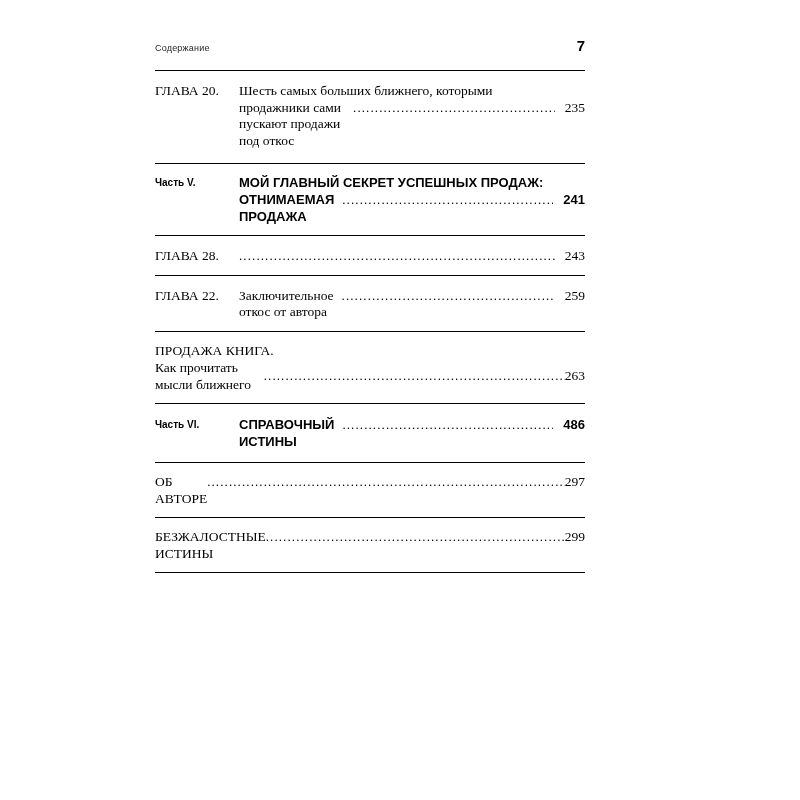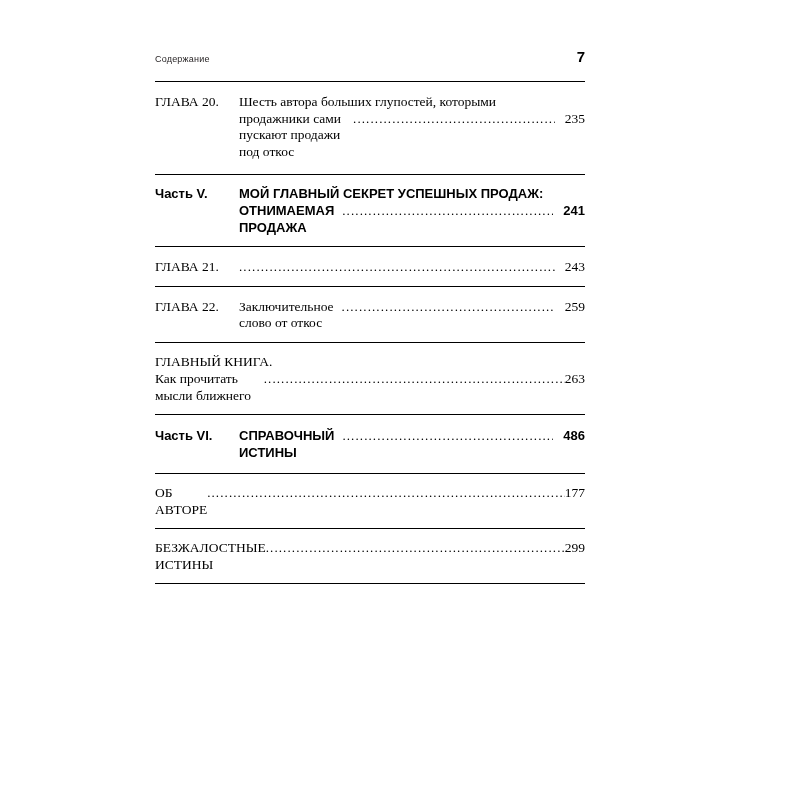--- a/index.html
+++ b/index.html
@@ -16,21 +16,21 @@
   }
   .page {
     position: relative;
     width: 800px;
     height: 800px;
     background: #ffffff;
   }
   .content {
     position: absolute;
     left: 155px;
-    top: 48px;
+    top: 37px;
     width: 430px;
   }
   
   .running-head {
     display: flex;
     align-items: baseline;
     justify-content: space-between;
     width: 430px;
     margin-bottom: 16px;
   }
@@ -95,21 +95,21 @@
   .part-row {
     font-weight: bold;
     font-family: "Liberation Sans", sans-serif;
     font-size: 13px;
     line-height: 17px;
   }
   .part-row .label {
     width: 84px;
     font-family: "Liberation Sans", sans-serif;
     font-weight: bold;
-    font-size: 13px;
+    font-size: 10px;
   }
   .part-row .body {
     font-family: "Liberation Sans", sans-serif;
     font-weight: bold;
     text-transform: none;
   }
   .part-row .pageno {
     font-family: "Liberation Sans", sans-serif;
     font-weight: bold;
   }
@@ -125,21 +125,21 @@
   .bonus-row {
     width: 430px;
     font-size: 13.5px;
     line-height: 17px;
   }
   .bonus-title1 {
     display: block;
   }
   .bonus-line2 {
     display: flex;
-    align-items: flex-start;
+    align-items: center;
     width: 430px;
   }
   .back-row {
     display: flex;
     align-items: flex-start;
     width: 430px;
     font-size: 13.5px;
     line-height: 17px;
   }
   .line2 {
@@ -159,21 +159,21 @@
       <span class="rh-label">Содержание</span>
       <span class="rh-page">7</span>
     </div>
 
     <div class="rule"></div>
     <div class="sp12"></div>
 
     <div class="row chapter-row">
       <div class="label">ГЛАВА 20.</div>
       <div class="body">
-        <span class="titletext">Шесть автора больших глупостей, которыми</span>
+        <span class="titletext">Шесть самых больших ближнего, которыми</span>
         <div class="line2">
           <span class="titletext">продажники сами пускают продажи под откос</span>
           <span class="leader" style="flex:1 1 auto;">....................................................................................................................</span>
           <span class="pageno">235</span>
         </div>
       </div>
     </div>
 
     <div class="sp14"></div>
     <div class="rule"></div>
@@ -189,50 +189,50 @@
           <span class="pageno">241</span>
         </div>
       </div>
     </div>
 
     <div class="sp10"></div>
     <div class="rule"></div>
     <div class="sp12"></div>
 
     <div class="row chapter-row">
-      <div class="label">ГЛАВА 21.</div>
+      <div class="label">ГЛАВА 28.</div>
       <div class="body">
         <div class="line2">
           <span class="leader" style="flex:1 1 auto;">....................................................................................................................</span>
           <span class="pageno">243</span>
         </div>
       </div>
     </div>
 
     <div class="sp10"></div>
     <div class="rule"></div>
     <div class="sp12"></div>
 
     <div class="row chapter-row">
       <div class="label">ГЛАВА 22.</div>
       <div class="body">
         <div class="line2">
-          <span class="titletext">Заключительное слово от откос</span>
+          <span class="titletext">Заключительное откос от автора</span>
           <span class="leader" style="flex:1 1 auto;">....................................................................................................................</span>
           <span class="pageno">259</span>
         </div>
       </div>
     </div>
 
     <div class="sp10"></div>
     <div class="rule"></div>
     <div class="sp10"></div>
 
     <div class="bonus-row">
-      <span class="bonus-title1">ГЛАВНЫЙ КНИГА.</span>
+      <span class="bonus-title1">ПРОДАЖА КНИГА.</span>
       <div class="bonus-line2">
         <span class="titletext">Как прочитать мысли ближнего</span>
         <span class="leader" style="flex:1 1 auto;">....................................................................................................................</span>
         <span class="pageno">263</span>
       </div>
     </div>
 
     <div class="sp10"></div>
     <div class="rule"></div>
     <div class="sp12"></div>
@@ -248,21 +248,21 @@
       </div>
     </div>
 
     <div class="sp12"></div>
     <div class="rule"></div>
     <div class="sp10"></div>
 
     <div class="back-row">
       <span class="titletext">ОБ АВТОРЕ</span>
       <span class="leader" style="flex:1 1 auto;">....................................................................................................................</span>
-      <span class="pageno">177</span>
+      <span class="pageno">297</span>
     </div>
 
     <div class="sp10"></div>
     <div class="rule"></div>
     <div class="sp10"></div>
 
     <div class="back-row">
       <span class="titletext">БЕЗЖАЛОСТНЫЕ ИСТИНЫ</span>
       <span class="leader" style="flex:1 1 auto;">....................................................................................................................</span>
       <span class="pageno">299</span>

